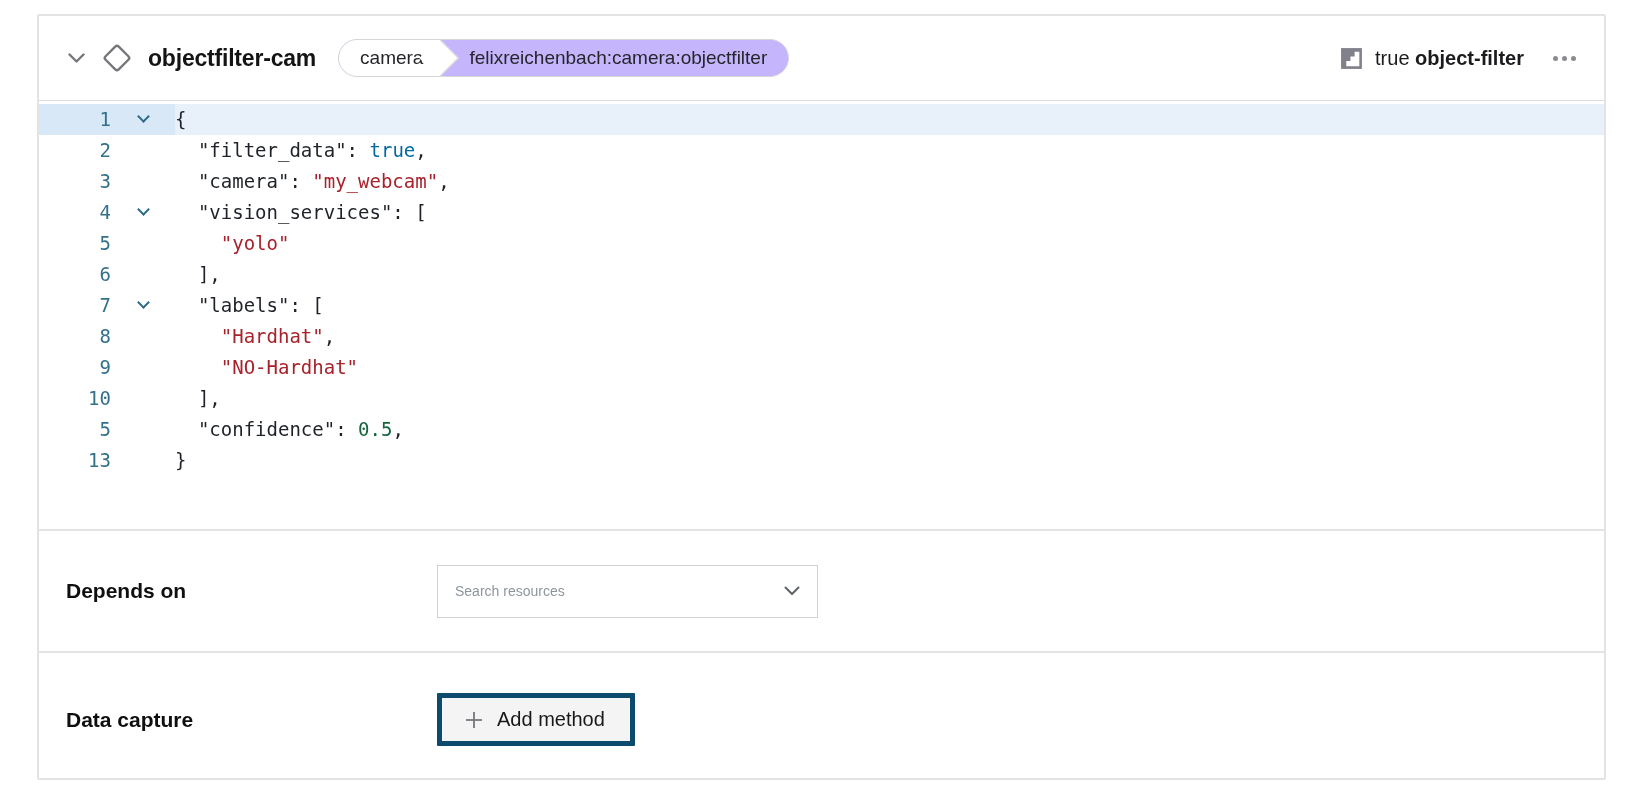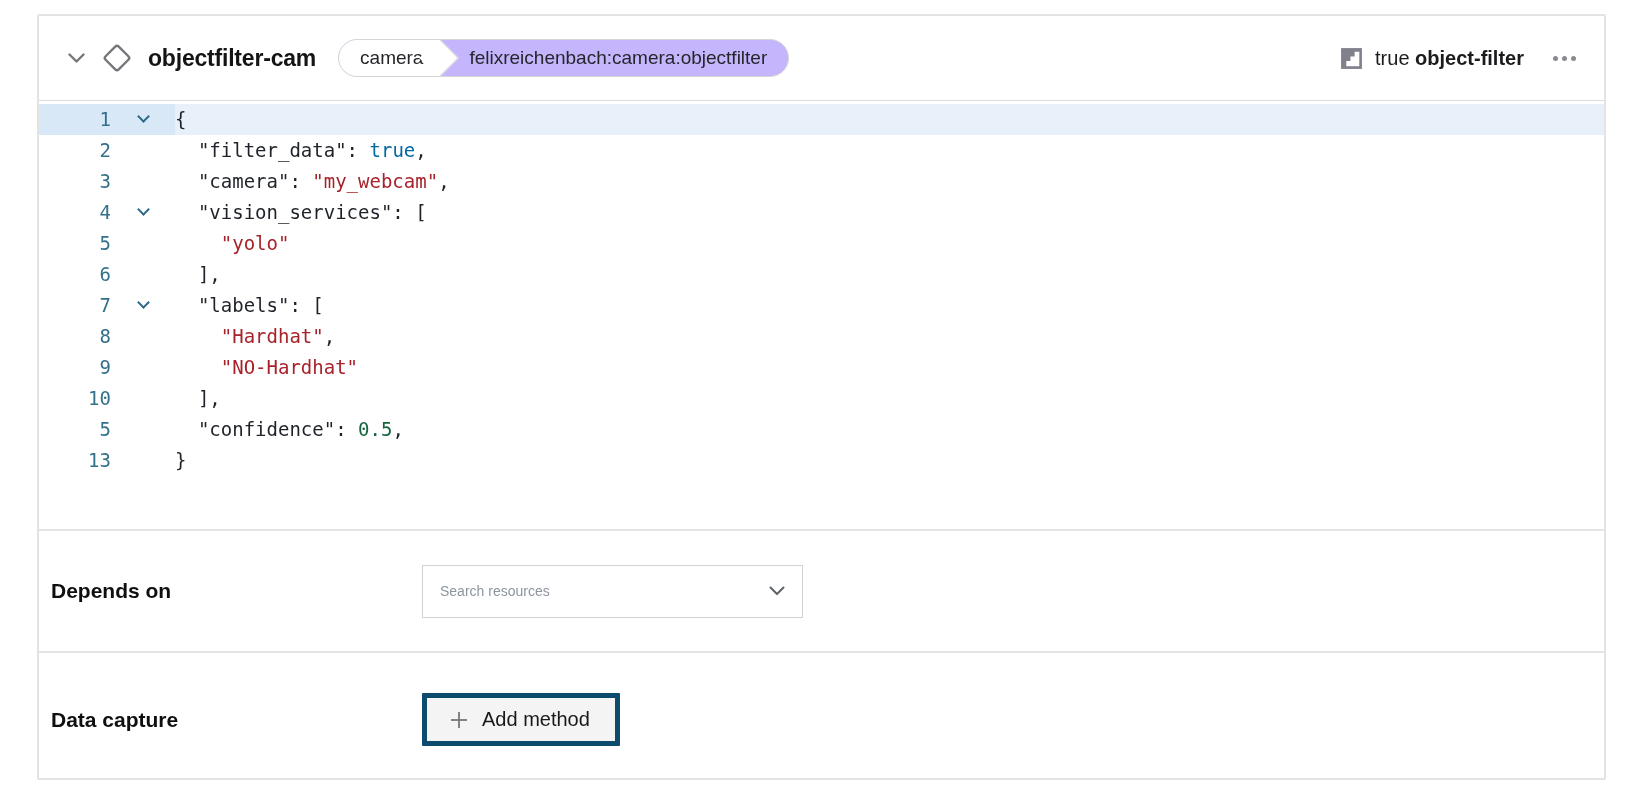--- a/index.html
+++ b/index.html
@@ -61,21 +61,21 @@
   .code-text { flex:1; white-space:pre; color:#1f2329; }
   .code-line.active .gutter { background:#d8e8f6; }
   .code-line.active .code-text { background:#e8f1fa; }
   .tk-key  { color:#1f2329; }
   .tk-punc { color:#1f2329; }
   .tk-str  { color:#a8222b; }
   .tk-atom { color:#0369a1; }
   .tk-num  { color:#15663f; }
 
   
-  .section-row { display:flex; align-items:center; padding-left:12px; }
+  .section-row { display:flex; align-items:center; padding-left:27px; }
   .row-depends { flex:0 0 122px; border-bottom:2px solid #e4e4e4; }
   .row-capture { flex:1;margin-top:8px; }
   .section-label { width:371px; font-size:21px; font-weight:700; color:#0f0f0f; }
 
   .resource-select {
     width:381px; height:53px; border:1px solid #d2d2d4; background:#fff;
     display:flex; align-items:center; padding:0 17px 0 0; cursor:pointer;
   }
   .resource-select input {
     flex:1; border:none; outline:none; font-family:"Liberation Sans", sans-serif;

